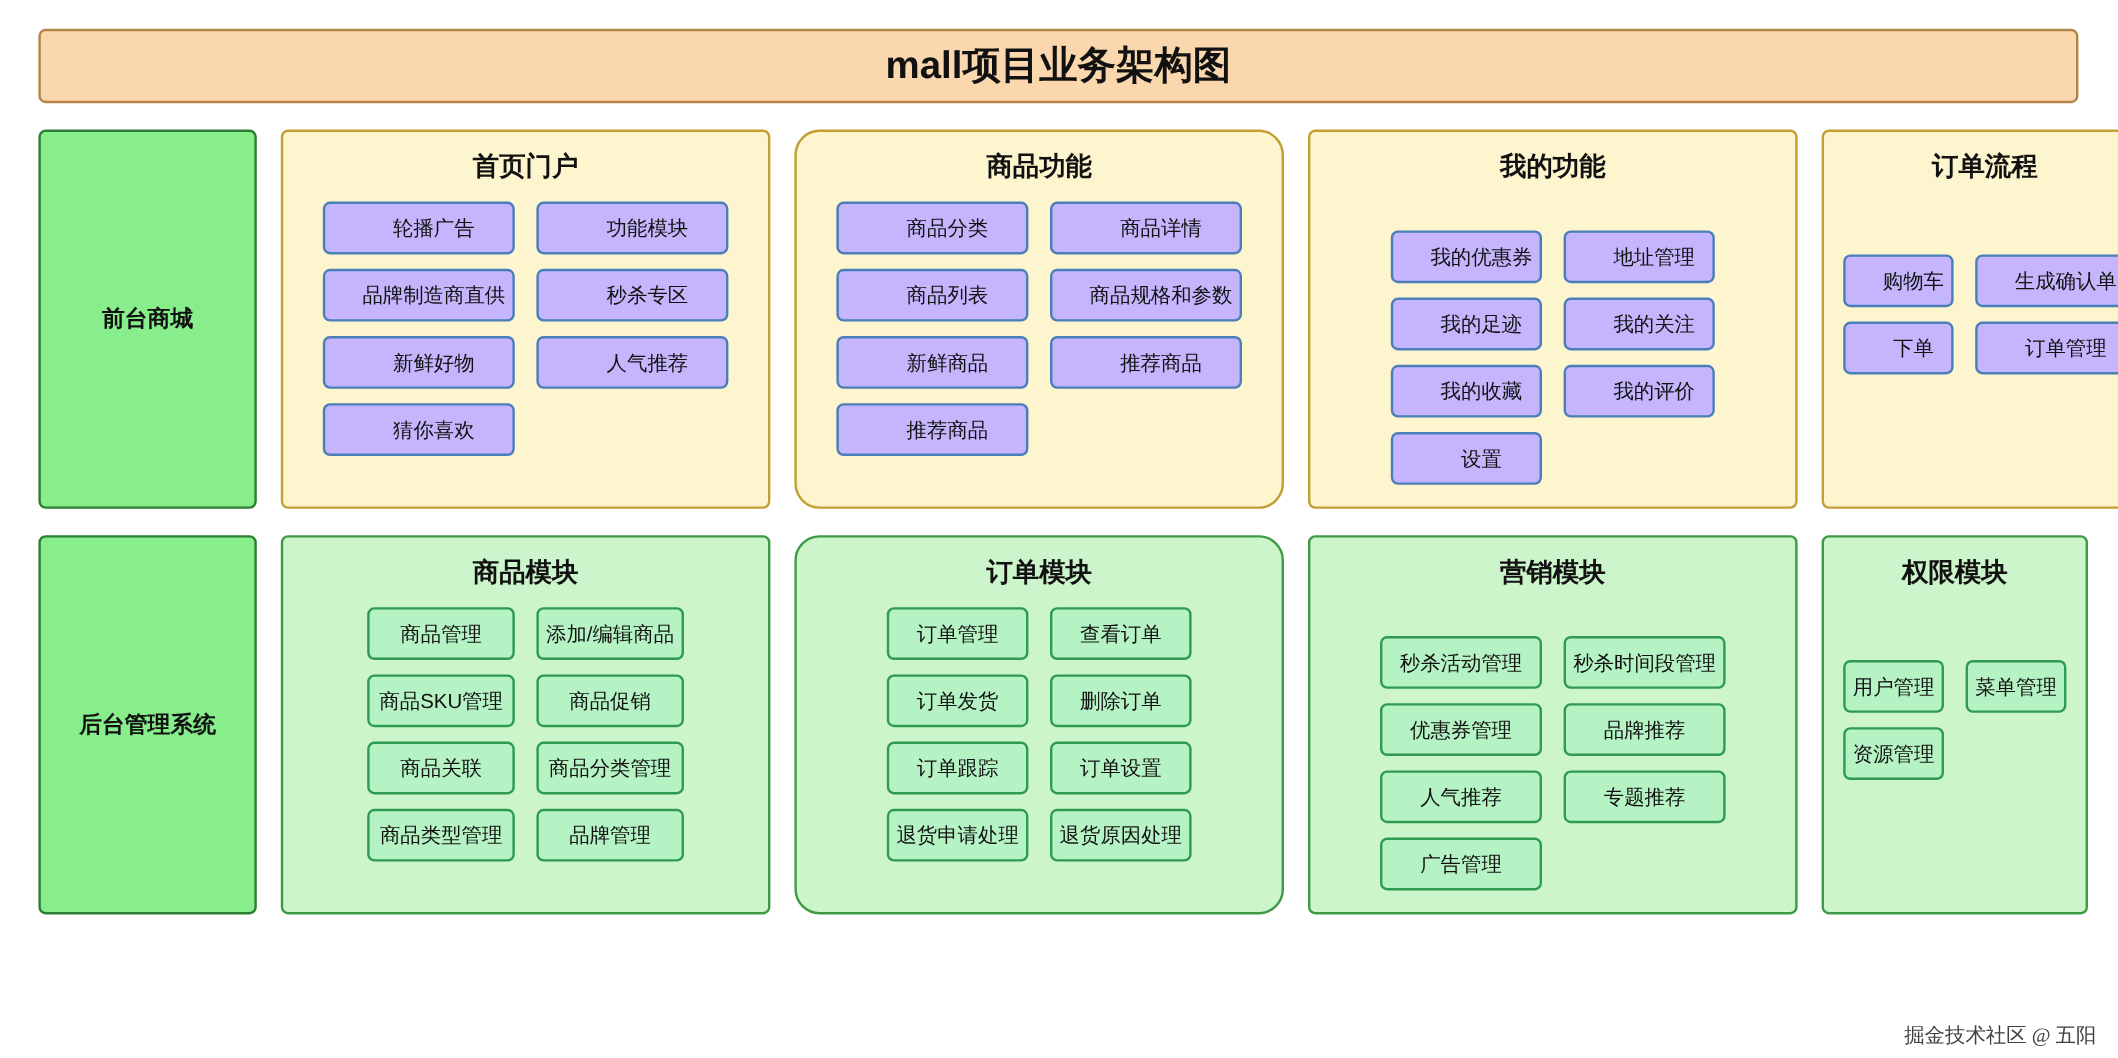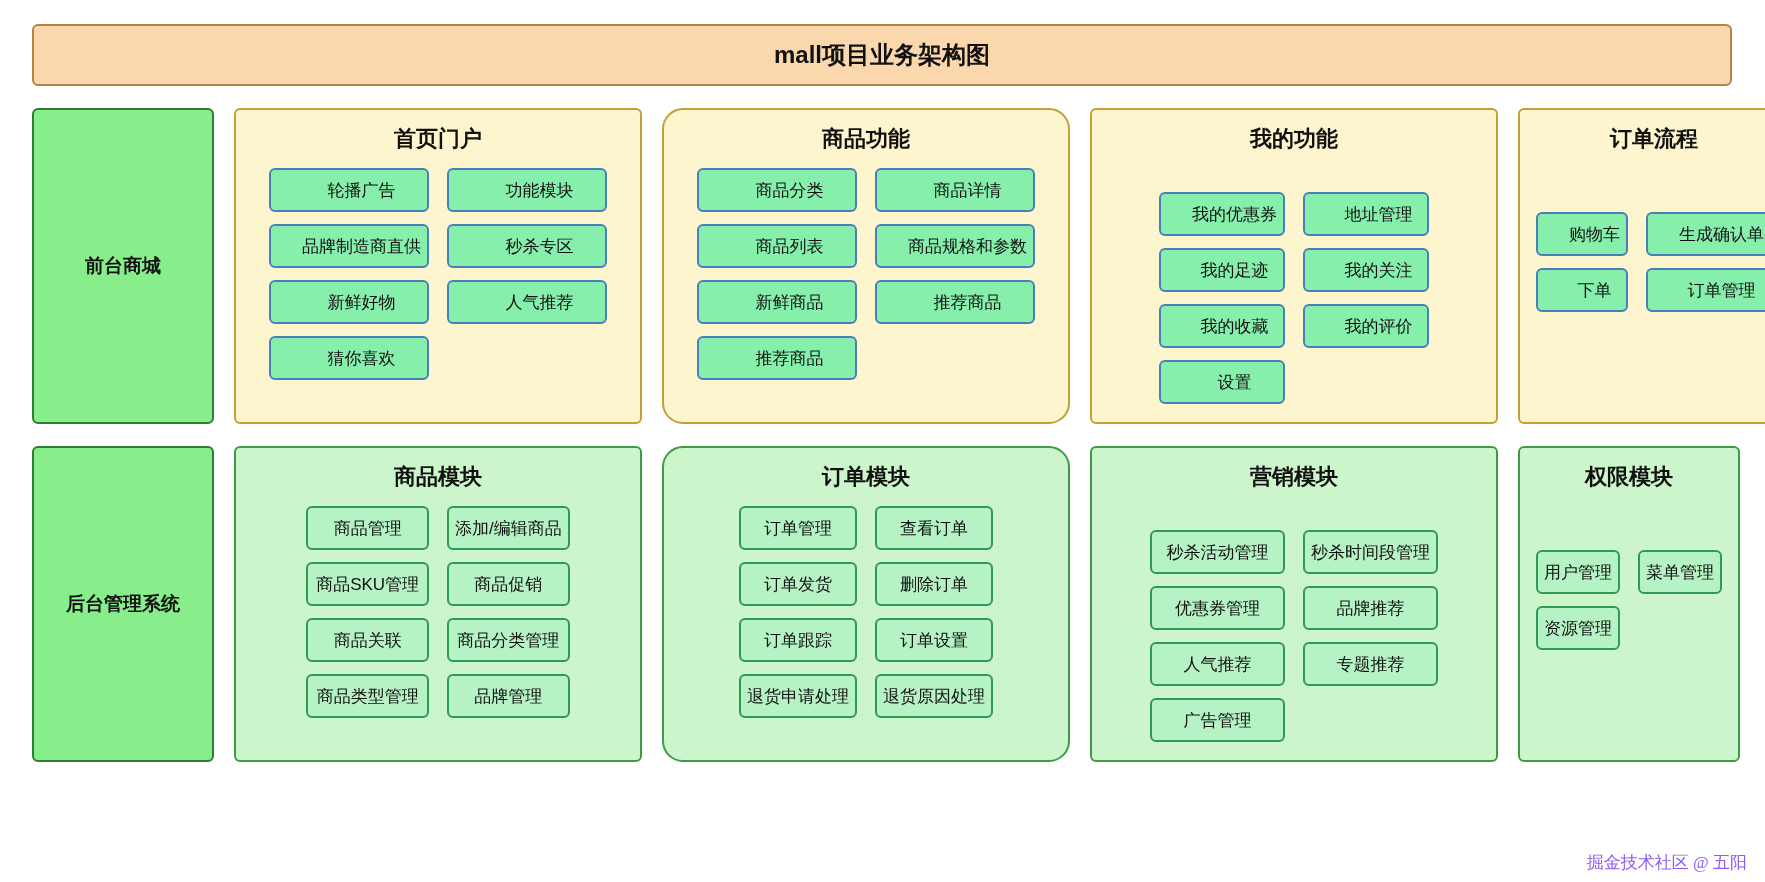--- a/index.html
+++ b/index.html
@@ -26,21 +26,21 @@
 
   
   .title-bar {
     background: #fad7ac;
     border: 2px solid #b28547;
     border-radius: 6px;
     height: 58px;
     display: flex;
     align-items: center;
     justify-content: center;
-    font-size: 24px;
+    font-size: 32px;
     font-weight: bold;
     color: #111;
   }
 
   
   .row {
     display: flex;
     gap: 20px;
     align-items: stretch;
   }
@@ -99,21 +99,21 @@
     padding: 0 6px;
     white-space: nowrap;
   }
 
   
   .group.front {
     background: #fdf5ce;
     border: 2px solid #c2a033;
   }
   .group.front .item {
-    background: #86efac;
+    background: #c4b5fd;
     border: 2px solid #4a7ebb;
     padding-left: 31px;
   }
 
   
   .group.back {
     background: #ccf5cc;
     border: 2px solid #3f9a45;
   }
   .group.back .item {
@@ -125,21 +125,21 @@
   .g-w-lg   { flex: 0 0 408px; }
   .g-w-md   { flex: 0 0 408px; border-radius: 21px; }
   .g-w-sm   { flex: 0 0 408px; gap: 24px; }
   .g-w-xs   { flex: 0 0 218px; gap: 44px; }
 
   .watermark {
     position: absolute;
     right: 18px;
     bottom: 8px;
     font-size: 17px;
-    color: #8b5cf6;
+    color: #404040;
     font-family: "Liberation Serif", serif;
   }
 </style>
 </head>
 <body>
 
 <div id="diagram">
 
   <div class="title-bar">mall项目业务架构图</div>
 

